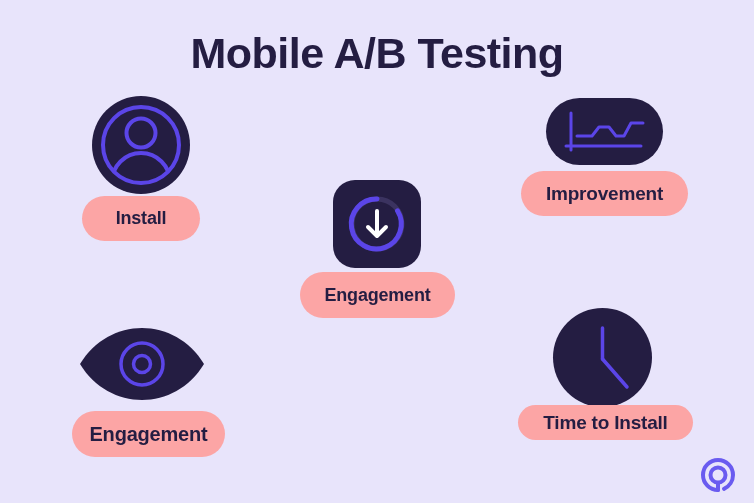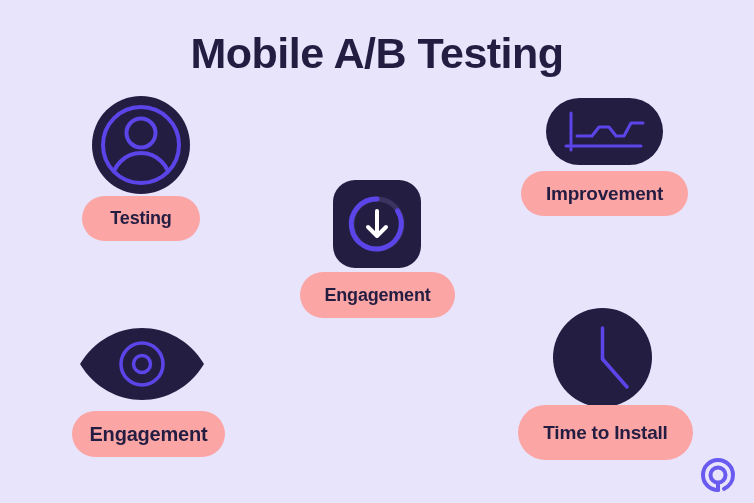--- a/index.html
+++ b/index.html
@@ -64,21 +64,21 @@
   
   #improvement-icon { left: 546px; top: 98px; width: 117px; height: 67px; }
   #improvement-pill { left: 521px; top: 171px; width: 167px; height: 45px; font-size: 19px; }
 
   
   #engagement-icon { left: 79px; top: 325px; width: 126px; height: 78px; }
   #engagement-pill { left: 72px; top: 411px; width: 153px; height: 46px; font-size: 20px; }
 
   
   #time-icon { left: 553px; top: 308px; width: 99px; height: 99px; }
-  #time-pill { left: 518px; top: 405px; width: 175px; height: 55px; font-size: 19px; }
+  #time-pill { left: 518px; top: 405px; width: 175px; height: 35px; font-size: 19px; }
 
   
   #logo {
     position: absolute;
     left: 700px;
     top: 457px;
     width: 36px;
     height: 36px;
   }
 
@@ -96,21 +96,21 @@
       <circle cx="49" cy="49" r="49" fill="#241d42"></circle>
       <clipPath id="clipVis">
           <circle cx="49" cy="49" r="38"></circle>
         </clipPath>
       <circle cx="49" cy="49" r="38" fill="none" stroke="#5b45e8" stroke-width="4"></circle>
       <circle cx="49" cy="37" r="14.5" fill="none" stroke="#5b45e8" stroke-width="4"></circle>
       <path d="M 20 86 A 29 29 0 0 1 78 86" fill="none" stroke="#5b45e8" stroke-width="4" clip-path="url(#clipVis)"></path>
     </svg>
   </div>
   <div class="pill" id="visitors-pill">
-    <span>Testing</span>
+    <span>Install</span>
   </div>
 
   <div class="icon-wrap" id="conversions-icon">
     <svg width="88" height="88" viewBox="0 0 88 88">
       <rect x="0" y="0" width="88" height="88" rx="22" fill="#241d42"></rect>
       <circle cx="44" cy="44" r="25" fill="none" stroke="#3b3360" stroke-width="5"></circle>
       <path d="M 44 19 A 25 25 0 1 0 64.5 30.8" fill="none" stroke="#5b45e8" stroke-width="5" stroke-linecap="round"></path>
       <path d="M 44 31 L 44 55" fill="none" stroke="#ffffff" stroke-width="4" stroke-linecap="round"></path>
       <path d="M 35 47 L 44 56 L 53 47" fill="none" stroke="#ffffff" stroke-width="4" stroke-linecap="round" stroke-linejoin="round"></path>
     </svg>

